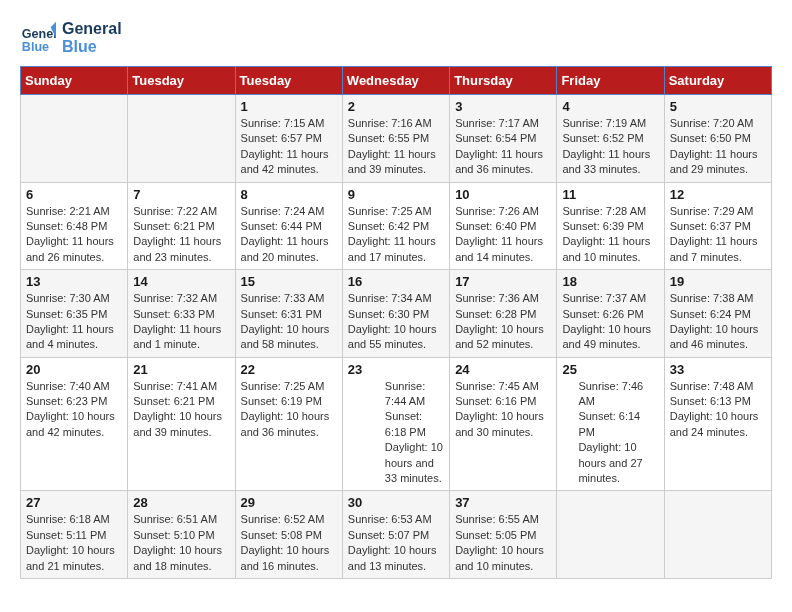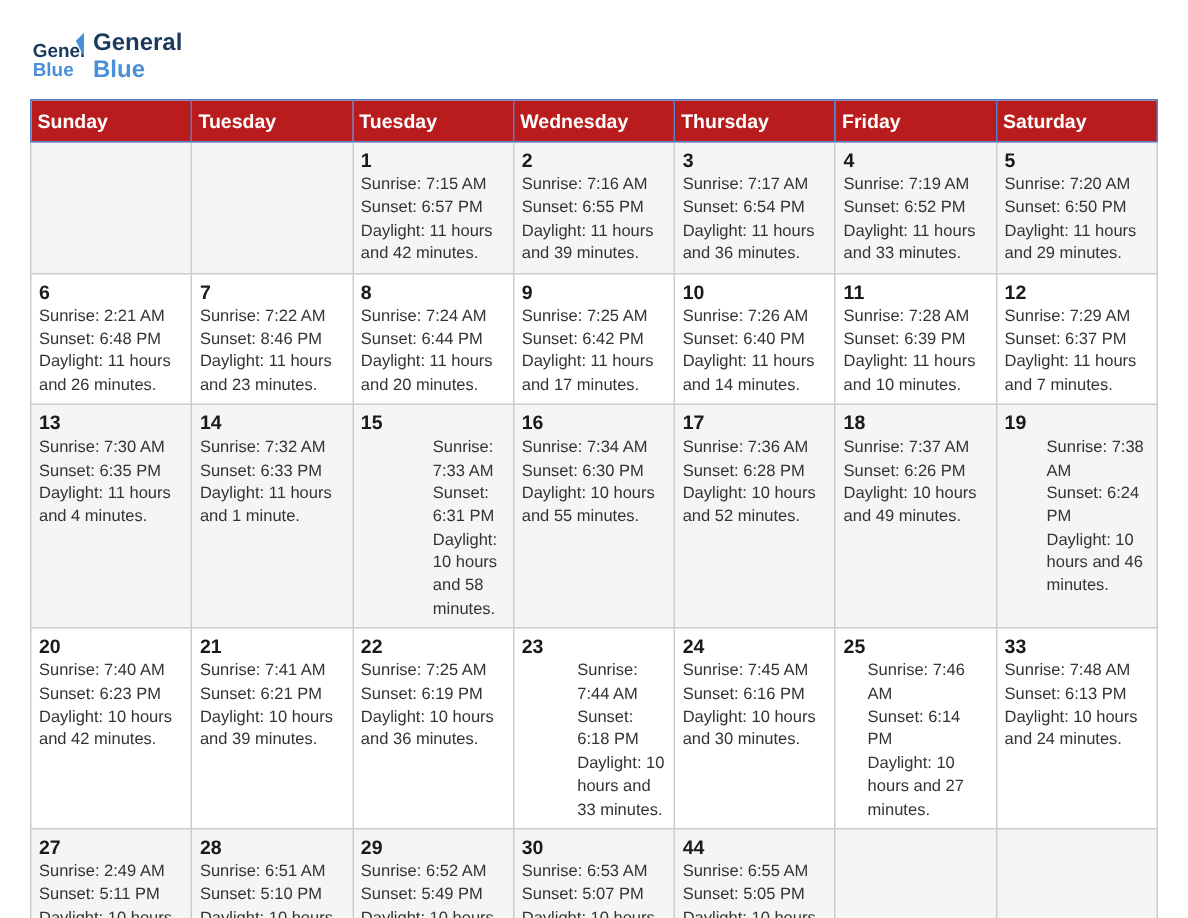--- a/index.html
+++ b/index.html
@@ -148,21 +148,21 @@
       <tr>
         <td>
           <span class="day-number">6</span>
           <div class="day-details" style="white-space: pre-line;">Sunrise: 2:21 AM
 Sunset: 6:48 PM
 Daylight: 11 hours and 26 minutes.</div>
         </td>
         <td>
           <span class="day-number">7</span>
           <div class="day-details" style="white-space: pre-line;">Sunrise: 7:22 AM
-Sunset: 8:46 PM
+Sunset: 6:21 PM
 Daylight: 11 hours and 23 minutes.</div>
         </td>
         <td>
           <span class="day-number">8</span>
           <div class="day-details" style="white-space: pre-line;">Sunrise: 7:24 AM
 Sunset: 6:44 PM
 Daylight: 11 hours and 20 minutes.</div>
         </td>
         <td>
           <span class="day-number">9</span>
@@ -197,21 +197,21 @@
 Daylight: 11 hours and 4 minutes.</div>
         </td>
         <td>
           <span class="day-number">14</span>
           <div class="day-details" style="white-space: pre-line;">Sunrise: 7:32 AM
 Sunset: 6:33 PM
 Daylight: 11 hours and 1 minute.</div>
         </td>
         <td>
           <span class="day-number">15</span>
-          <div class="day-details" style="white-space: pre-line; margin-left: 48px;">Sunrise: 7:33 AM
+          <div class="day-details" style="white-space: pre-line;">Sunrise: 7:33 AM
 Sunset: 6:31 PM
 Daylight: 10 hours and 58 minutes.</div>
         </td>
         <td>
           <span class="day-number">16</span>
           <div class="day-details" style="white-space: pre-line;">Sunrise: 7:34 AM
 Sunset: 6:30 PM
 Daylight: 10 hours and 55 minutes.</div>
         </td>
         <td>
@@ -221,21 +221,21 @@
 Daylight: 10 hours and 52 minutes.</div>
         </td>
         <td>
           <span class="day-number">18</span>
           <div class="day-details" style="white-space: pre-line;">Sunrise: 7:37 AM
 Sunset: 6:26 PM
 Daylight: 10 hours and 49 minutes.</div>
         </td>
         <td>
           <span class="day-number">19</span>
-          <div class="day-details" style="white-space: pre-line; margin-left: 28px;">Sunrise: 7:38 AM
+          <div class="day-details" style="white-space: pre-line;">Sunrise: 7:38 AM
 Sunset: 6:24 PM
 Daylight: 10 hours and 46 minutes.</div>
         </td>
       </tr>
       <tr>
         <td>
           <span class="day-number">20</span>
           <div class="day-details" style="white-space: pre-line;">Sunrise: 7:40 AM
 Sunset: 6:23 PM
 Daylight: 10 hours and 42 minutes.</div>
@@ -273,44 +273,44 @@
         <td>
           <span class="day-number">33</span>
           <div class="day-details" style="white-space: pre-line;">Sunrise: 7:48 AM
 Sunset: 6:13 PM
 Daylight: 10 hours and 24 minutes.</div>
         </td>
       </tr>
       <tr>
         <td>
           <span class="day-number">27</span>
-          <div class="day-details" style="white-space: pre-line;">Sunrise: 2:49 AM
+          <div class="day-details" style="white-space: pre-line;">Sunrise: 6:18 AM
 Sunset: 5:11 PM
 Daylight: 10 hours and 21 minutes.</div>
         </td>
         <td>
           <span class="day-number">28</span>
           <div class="day-details" style="white-space: pre-line;">Sunrise: 6:51 AM
 Sunset: 5:10 PM
 Daylight: 10 hours and 18 minutes.</div>
         </td>
         <td>
           <span class="day-number">29</span>
           <div class="day-details" style="white-space: pre-line;">Sunrise: 6:52 AM
-Sunset: 5:49 PM
+Sunset: 5:08 PM
 Daylight: 10 hours and 16 minutes.</div>
         </td>
         <td>
           <span class="day-number">30</span>
           <div class="day-details" style="white-space: pre-line;">Sunrise: 6:53 AM
 Sunset: 5:07 PM
 Daylight: 10 hours and 13 minutes.</div>
         </td>
         <td>
-          <span class="day-number">44</span>
+          <span class="day-number">37</span>
           <div class="day-details" style="white-space: pre-line;">Sunrise: 6:55 AM
 Sunset: 5:05 PM
 Daylight: 10 hours and 10 minutes.</div>
         </td>
         <td></td>
         <td></td>
       </tr>
     </tbody>
 </table>
 

